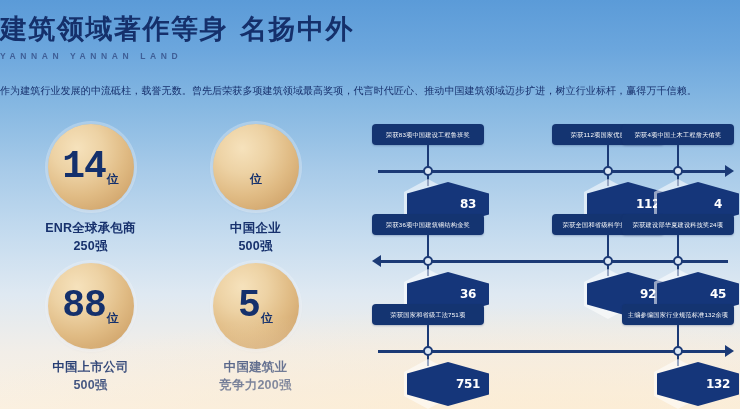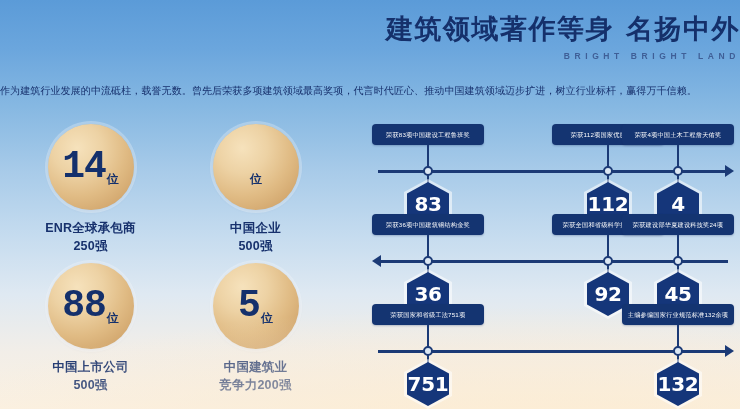--- a/index.html
+++ b/index.html
@@ -40,21 +40,21 @@
                 rgba(255,255,255,0.0) 72%);
     pointer-events: none;
   }
 
   
   .header {
     position: absolute;
     top: 12px;
     left: 0;
     width: 740px;
-    text-align: right;
+    text-align: left;
     z-index: 4;
   }
   .title {
     font-size: 27px;
     letter-spacing: 1.5px;
     color: #15306b;
     font-weight: 700;
     line-height: 34px;
     white-space: nowrap;
   }
@@ -243,24 +243,25 @@
     background: #163madness;
   }
   .tl-hex {
     background: #15367a;
     -webkit-clip-path: polygon(50% 0%, 100% 26%, 100% 74%, 50% 100%, 0% 74%, 0% 26%);
     clip-path: polygon(50% 0%, 100% 26%, 100% 74%, 50% 100%, 0% 74%, 0% 26%);
     display: flex;
     align-items: center;
     justify-content: center;
     color: #ffffff;
-    font-size: 20px;
+    font-size: 12px;
     font-weight: 800;
     letter-spacing: -0.3px;
     font-family: "DejaVu Sans", sans-serif;
+    padding-left: 40px;
   }
   .tl-hex-wrap {
     position: absolute;
     left: 50%;
     margin-left: -24px;
     top: 55px;
     width: 48px;
     height: 50px;
     background: rgba(255,255,255,0.55);
     -webkit-clip-path: polygon(50% 0%, 100% 26%, 100% 74%, 50% 100%, 0% 74%, 0% 26%);
@@ -269,21 +270,21 @@
 </style>
 </head>
 <body>
 
 <div id="stage">
 
   <div class="header">
     <div class="title">
       <span>建筑领域著作等身</span><span class="gap"></span><span>名扬中外</span>
     </div>
-    <div class="subtitle-en">BRIGHT BRIGHT LAND</div>
+    <div class="subtitle-en">YANNAN YANNAN LAND</div>
   </div>
 
   <div class="lede">作为建筑行业发展的中流砥柱，载誉无数。曾先后荣获多项建筑领域最高奖项，代言时代匠心、推动中国建筑领域迈步扩进，树立行业标杆，赢得万千信赖。</div>
 
   <div class="stats">
 
     <div class="stat">
       <div class="coin">
         <span class="num">14</span>
         <span class="unit">位</span>

